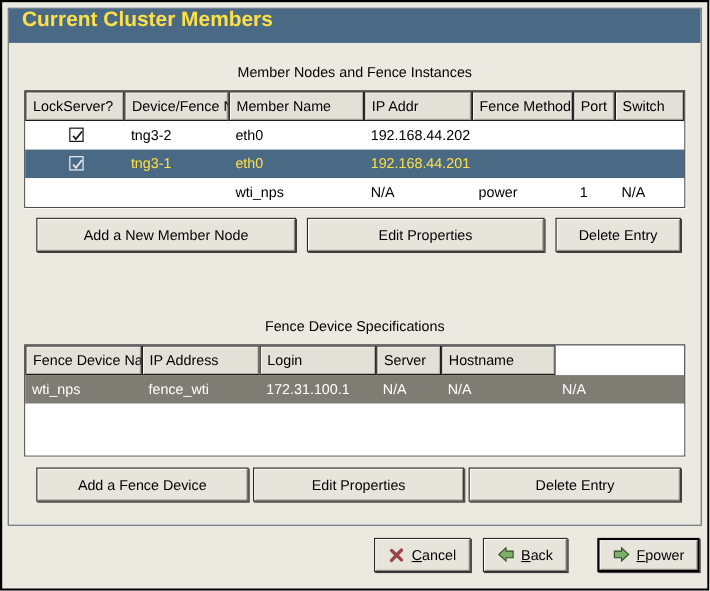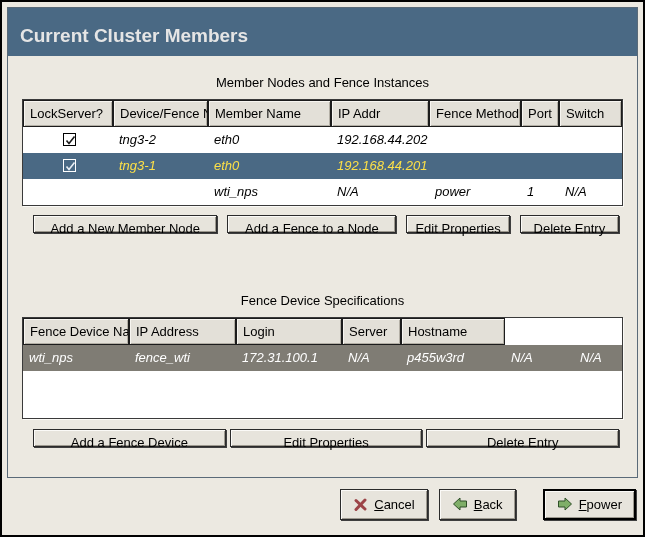--- a/index.html
+++ b/index.html
@@ -16,24 +16,24 @@
   }
   .panel{
     border:1px solid #5a6a78;
     flex:0 0 471px;
     display:flex;flex-direction:column;
     background:#ece9e1;
     overflow:hidden;
   }
   .titlebar{
     background:#4a6984;
-    color:#e5e5e5;
+    color:#fde047;
     font-size:19px;
     font-weight:bold;
-    padding:17px 12px 9px 12px;
+    padding:0 12px 9px 12px;
     flex:0 0 auto;
   }
   .content{
     flex:1 1 auto;
     padding:0 14px;
   }
   .section-title{
     text-align:center;
     font-size:13px;
     margin-top:19px;
@@ -51,21 +51,21 @@
     background:#e3e0d8;
     border:1px solid #1c1c1c;
     box-shadow:inset 1px 1px 0 #f7f5f0, inset -1px -1px 0 #b3afa5;
     font-size:13px;
     padding:5px 5px 5px 6px;
     white-space:nowrap;
     overflow:hidden;
     height:27px;
     line-height:16px;
   }
-  .body-row{height:26px;line-height:26px;background:#fff;font-style:italic;}
+  .body-row{height:26px;line-height:26px;background:#fff;}
   .body-row.sel-blue{background:#4a6984;color:#fde047;}
   .body-row.sel-gray{background:#7f7c74;color:#fff;}
   .cell{
     font-size:13px;
     padding:0 4px 0 6px;
     white-space:nowrap;
     overflow:hidden;
   }
   .cell.center{text-align:center;}
   .checkbox{
@@ -82,21 +82,21 @@
   .sel-blue .checkbox svg path{stroke:#e8eef4;}
   .fence-body-spacer{height:47px;background:#fff;}
   .gtk-btn{
     font-family:"Liberation Sans", sans-serif;
     font-size:13px;
     color:#000;
     background:#e7e4dc;
     border:1px solid #2b2b2b;
     box-shadow:inset 1px 1px 0 #fbfaf7, inset -1px -1px 0 #9d998f, 1px 1px 0 #3f3f3f;
     padding:5px 8px;
-    height:18px;
+    height:31px;
     line-height:15px;
     white-space:nowrap;
     cursor:default;
   }
   .btn-row-a{
     display:flex;
     gap:10px;
     margin:9px 4px 0 11px;
   }
   .btn-row-a .gtk-btn:nth-child(1){flex:2.15 1 0;}
@@ -183,41 +183,39 @@
               <div class="cell">N/A</div>
               <div class="cell">power</div>
               <div class="cell">1</div>
               <div class="cell">N/A</div>
             </div>
           </div>
       </div>
 
       <div class="btn-row-a">
         <button class="gtk-btn">Add a New Member Node</button>
-        <button class="gtk-btn">Add a Fence to a Node</button>
         <button class="gtk-btn">Edit Properties</button>
         <button class="gtk-btn">Delete Entry</button>
       </div>
 
       <div class="section-title section-title-2">Fence Device Specifications</div>
       <div class="gtk-table">
         <div class="grid-row fence-cols" id="fence-header">
             <div class="hdr-cell">Fence Device Name</div>
             <div class="hdr-cell">IP Address</div>
             <div class="hdr-cell">Login</div>
             <div class="hdr-cell">Server</div>
             <div class="hdr-cell">Hostname</div>
           </div>
         <div id="fence-body">
             <div class="grid-row fence-cols body-row sel-gray">
               <div class="cell">wti_nps</div>
               <div class="cell">fence_wti</div>
               <div class="cell">172.31.100.1</div>
               <div class="cell">N/A</div>
-              <div class="cell">p455w3rd</div>
               <div class="cell">N/A</div>
               <div class="cell">N/A</div>
             </div>
           </div>
         <div class="fence-body-spacer"></div>
       </div>
 
       <div class="btn-row-b">
         <button class="gtk-btn">Add a Fence Device</button>
         <button class="gtk-btn">Edit Properties</button>

